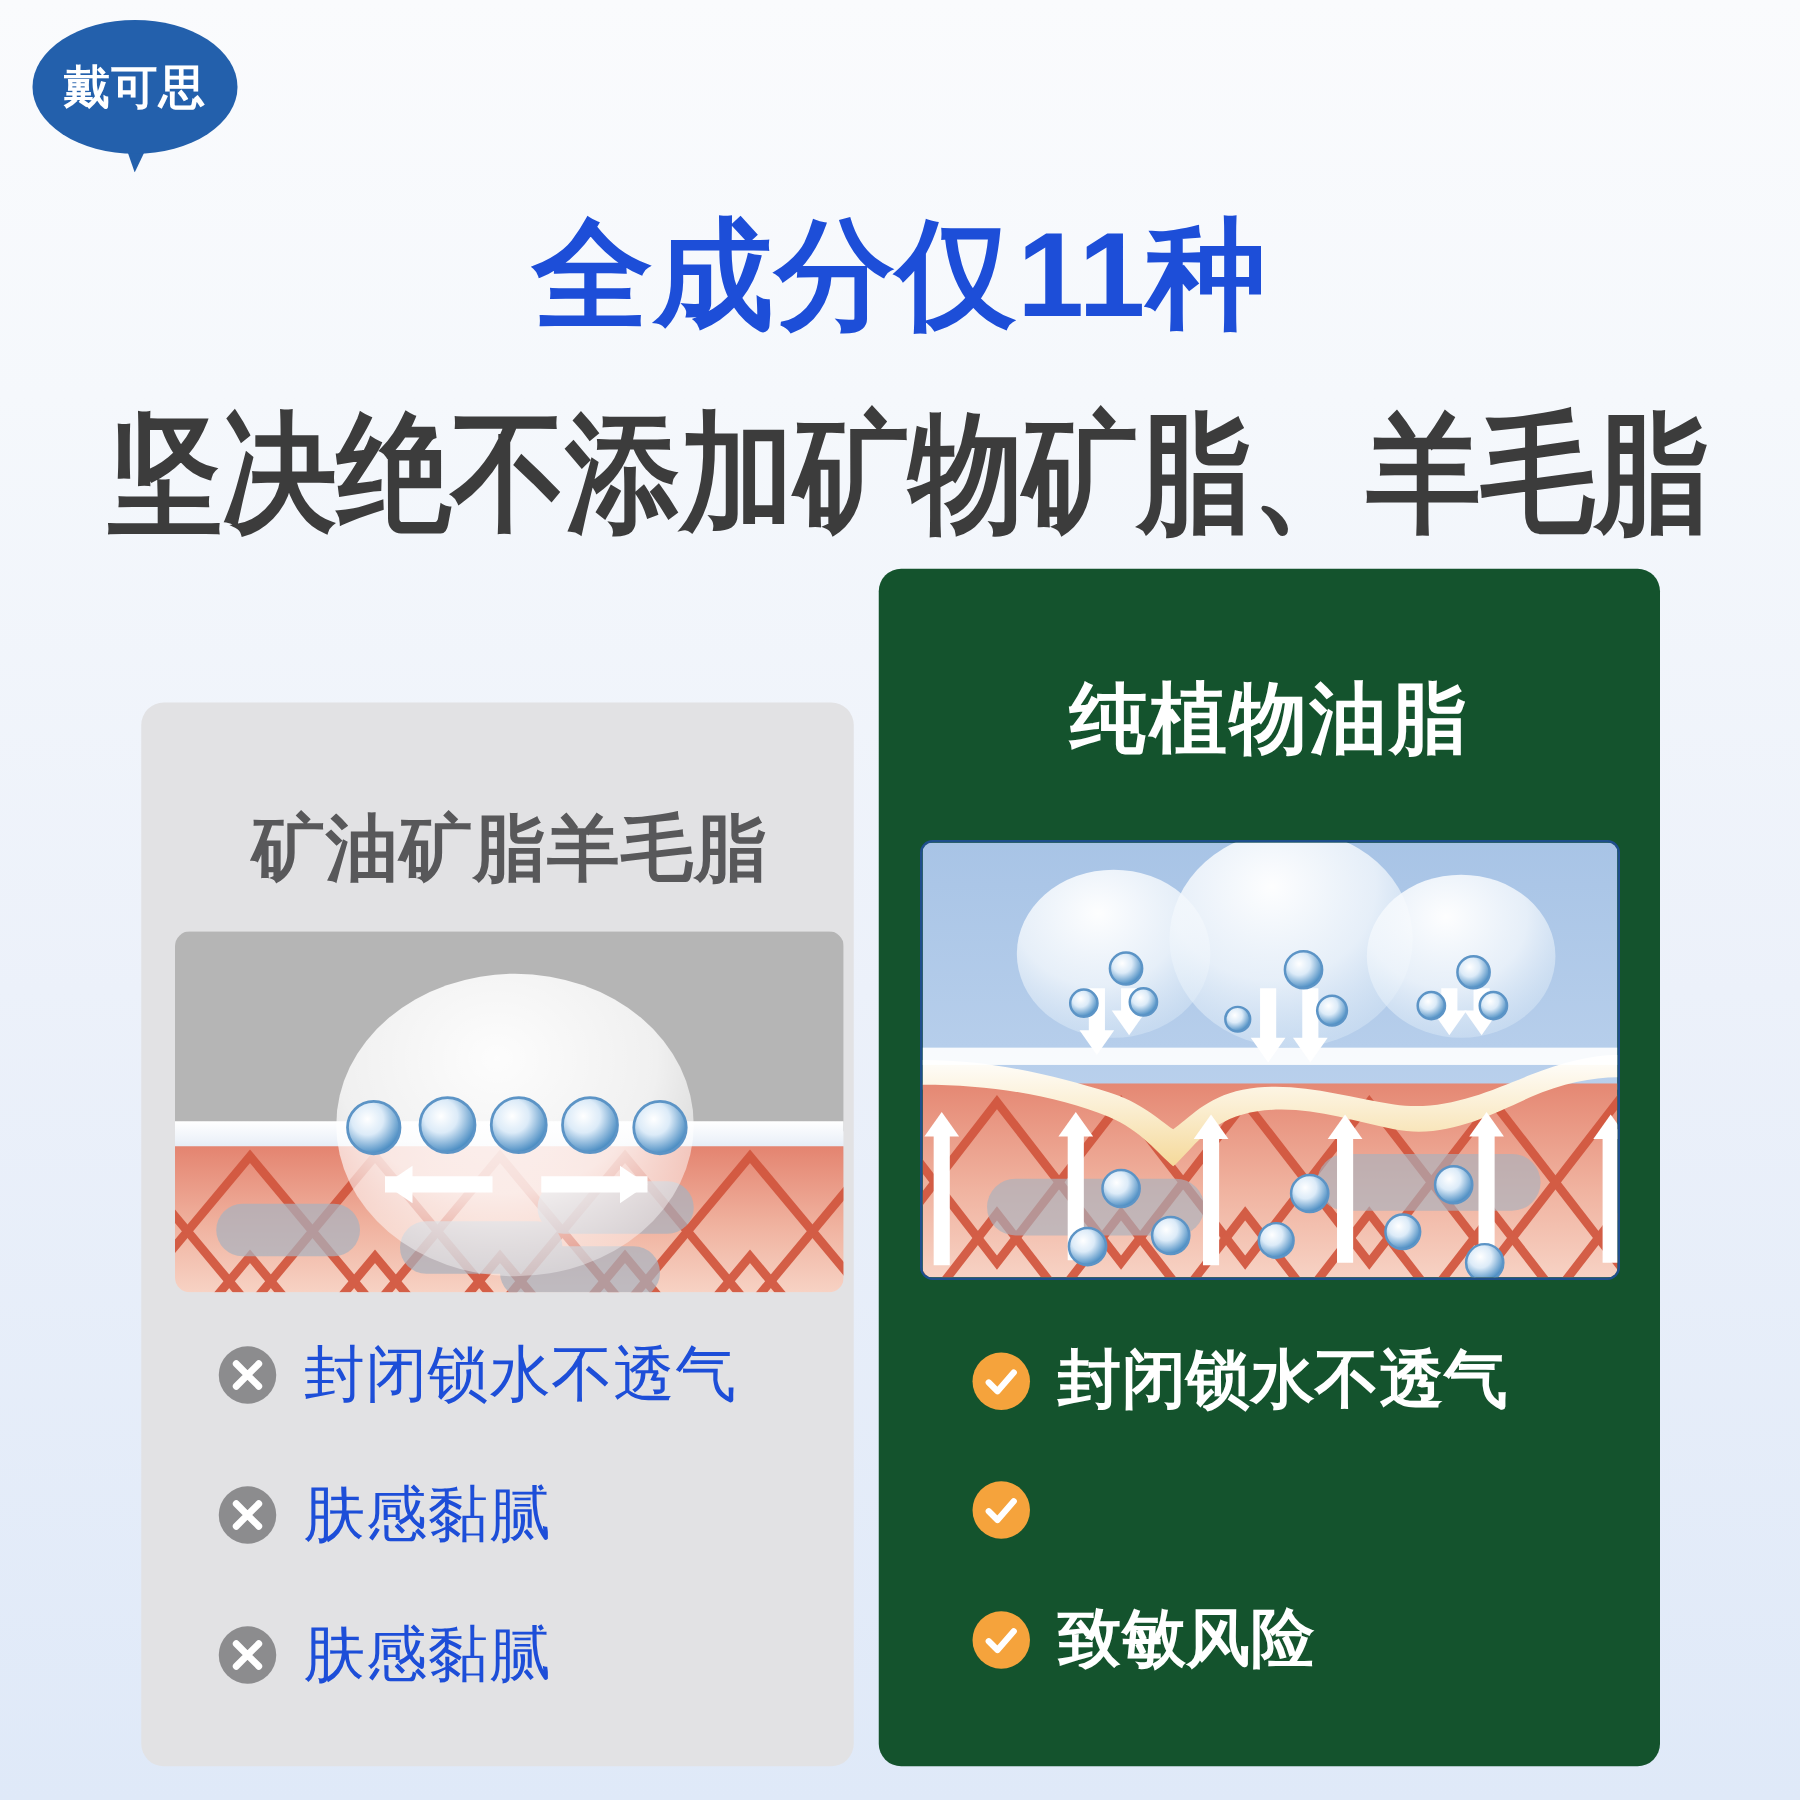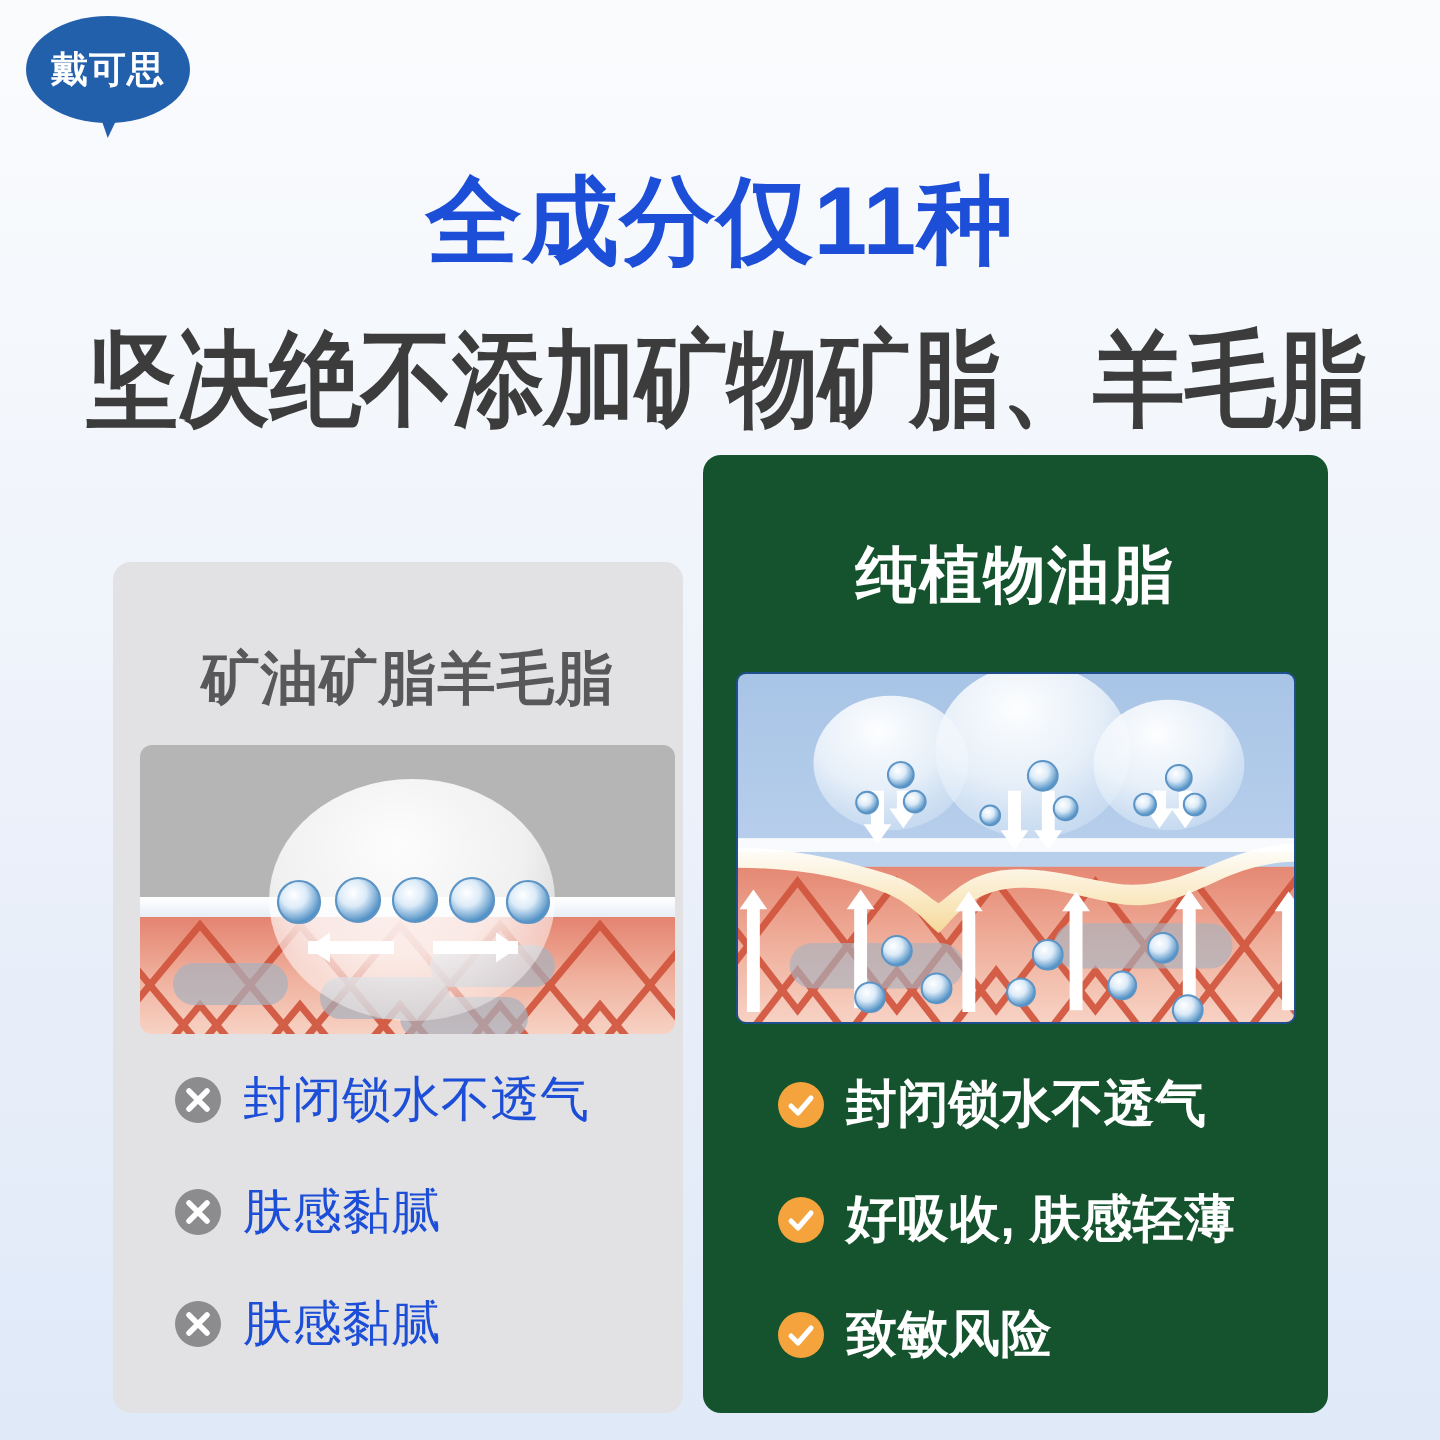--- a/index.html
+++ b/index.html
@@ -325,21 +325,20 @@
           </svg>
       </span>
       <span class="bul-text-blue">封闭锁水不透气</span>
     </div>
     <div class="bullet">
       <span class="bul-icon ck">
         <svg viewBox="0 0 46 46">
             <path d="M13 24 L20 31 L33 16" stroke="#FFFFFF" stroke-width="5" fill="none" stroke-linecap="round" stroke-linejoin="round"></path>
           </svg>
       </span>
-      <span class="bul-text-blue">好吸收, 肤感轻薄</span>
     </div>
     <div class="bullet">
       <span class="bul-icon ck">
         <svg viewBox="0 0 46 46">
             <path d="M13 24 L20 31 L33 16" stroke="#FFFFFF" stroke-width="5" fill="none" stroke-linecap="round" stroke-linejoin="round"></path>
           </svg>
       </span>
       <span class="bul-text-blue">致敏风险</span>
     </div>
   </div>

